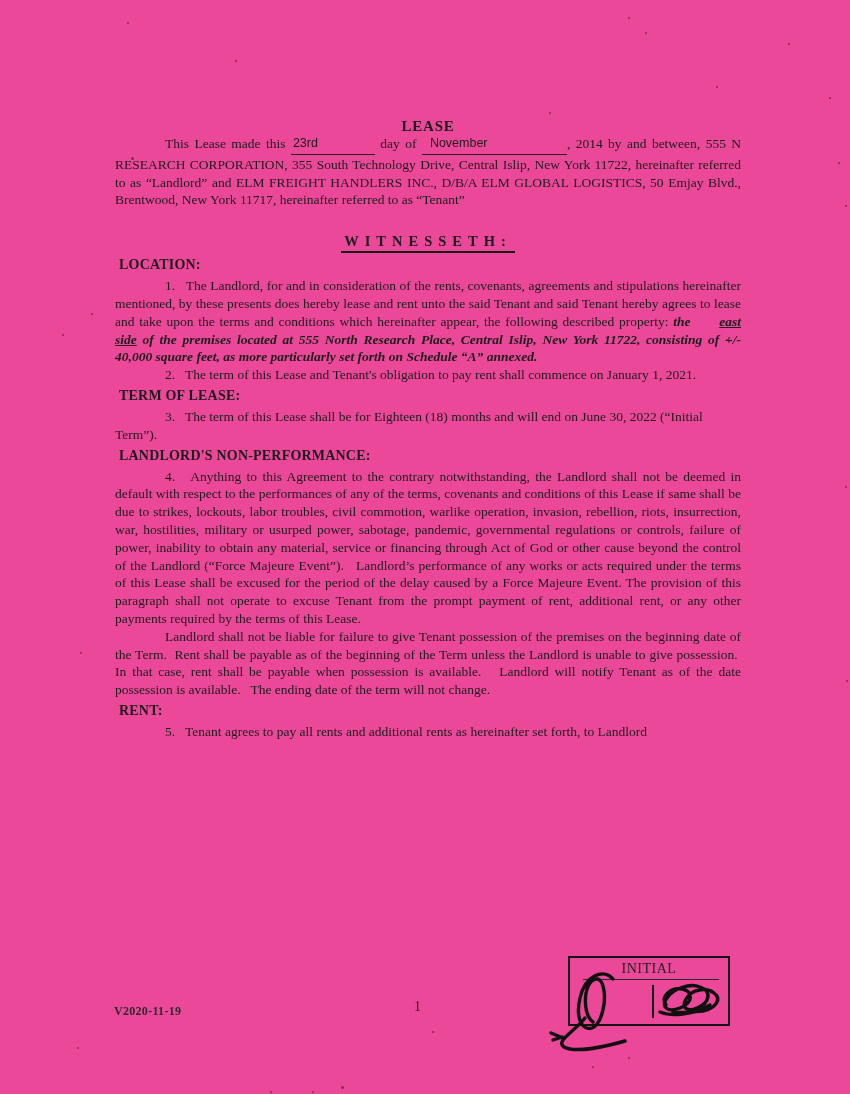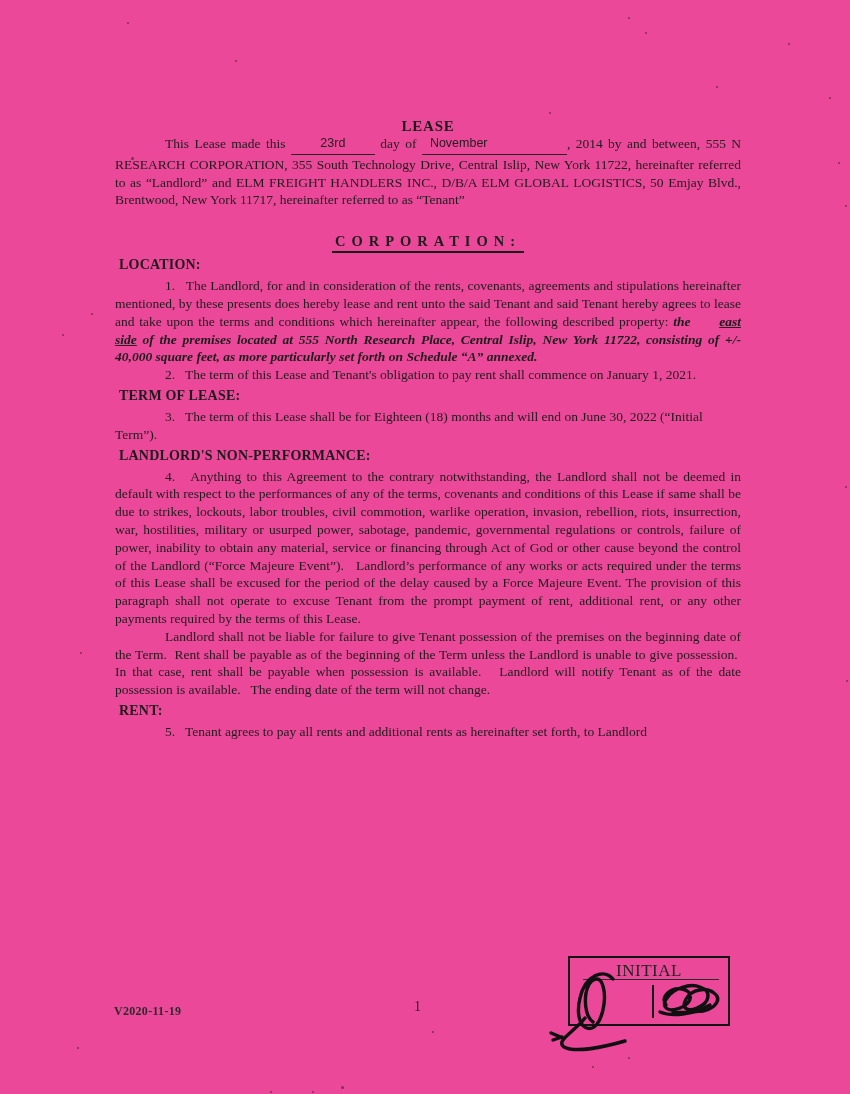--- a/index.html
+++ b/index.html
@@ -29,21 +29,21 @@
     line-height:17.8px;
     text-align:justify;
   }
   p.para.first-indent{text-indent:50px;}
   p.para.left-align{text-align:left;}
   .intro{margin-top:21px;}
   .blank{
     display:inline-block;
     text-indent:0;
     border-bottom:1.2px solid #222;
-    text-align:center;
+    text-align:left;
     font-family:"Liberation Sans", sans-serif;
     font-size:12.5px;
     transform:translateY(-1px);
     padding:0 2px 1px 2px;
   }
   .blank.day{min-width:80px;}
   .blank.month{min-width:135px;text-align:left;padding-left:8px;}
   .witnesseth-row{
     margin:23px 0 0 0;
     text-align:center;
@@ -70,21 +70,21 @@
   
   .initial-box{
     position:absolute;left:568px;top:956px;
     width:158px;height:66px;
     border:2px solid #141414;
     background:transparent;
   }
   .initial-label{
     position:absolute;top:3px;left:0;right:0;
     text-align:center;
-    font-size:17px;
+    font-size:14px;
     letter-spacing:0.5px;
     color:#222;
   }
   .initial-rule{
     position:absolute;top:21px;left:13px;right:9px;
     border-top:1.5px solid #2a2a2a;
   }
   .initial-divider{
     position:absolute;left:82px;top:27px;height:33px;
     border-left:2px solid #141414;
@@ -113,21 +113,21 @@
   <div class="content">
 
     <h1 class="doc-title">LEASE</h1>
 
     <p class="para first-indent intro"><span>This Lease made this</span>
       <span class="blank day"><span>23rd</span></span>
       <span>day of</span>
       <span class="blank month"><span>November</span></span><span>, 2014 by and between, 555 N RESEARCH CORPORATION, 355 South Technology Drive, Central Islip, New York 11722, hereinafter referred to as “Landlord” and ELM FREIGHT HANDLERS INC., D/B/A ELM GLOBAL LOGISTICS, 50 Emjay Blvd., Brentwood, New York 11717, hereinafter referred to as “Tenant”</span></p>
 
     <div class="witnesseth-row">
-      <span class="witnesseth">CORPORATION:</span>
+      <span class="witnesseth">WITNESSETH:</span>
     </div>
 
     <h2 class="sec mt-loc">LOCATION:</h2>
     <p class="para first-indent"><span>1.&nbsp;&nbsp; The Landlord, for and in consideration of the rents, covenants, agreements and stipulations hereinafter mentioned, by these presents does hereby lease and rent unto the said Tenant and said Tenant hereby agrees to lease and take upon the terms and conditions which hereinafter appear, the following described property: </span><span class="prop"><span>the </span><span class="uline">east side</span><span> of the premises located at 555 North Research Place, Central Islip, New York 11722, consisting of +/- 40,000 square feet, as more particularly set forth on Schedule “A” annexed.</span></span></p>
 
     <p class="para first-indent left-align">2.&nbsp;&nbsp; The term of this Lease and Tenant's obligation to pay rent shall commence on January 1, 2021.</p>
 
     <h2 class="sec mt-sec">TERM OF LEASE:</h2>
     <p class="para first-indent left-align">3.&nbsp;&nbsp; The term of this Lease shall be for Eighteen (18) months and will end on June 30, 2022 (“Initial Term”).</p>
 

